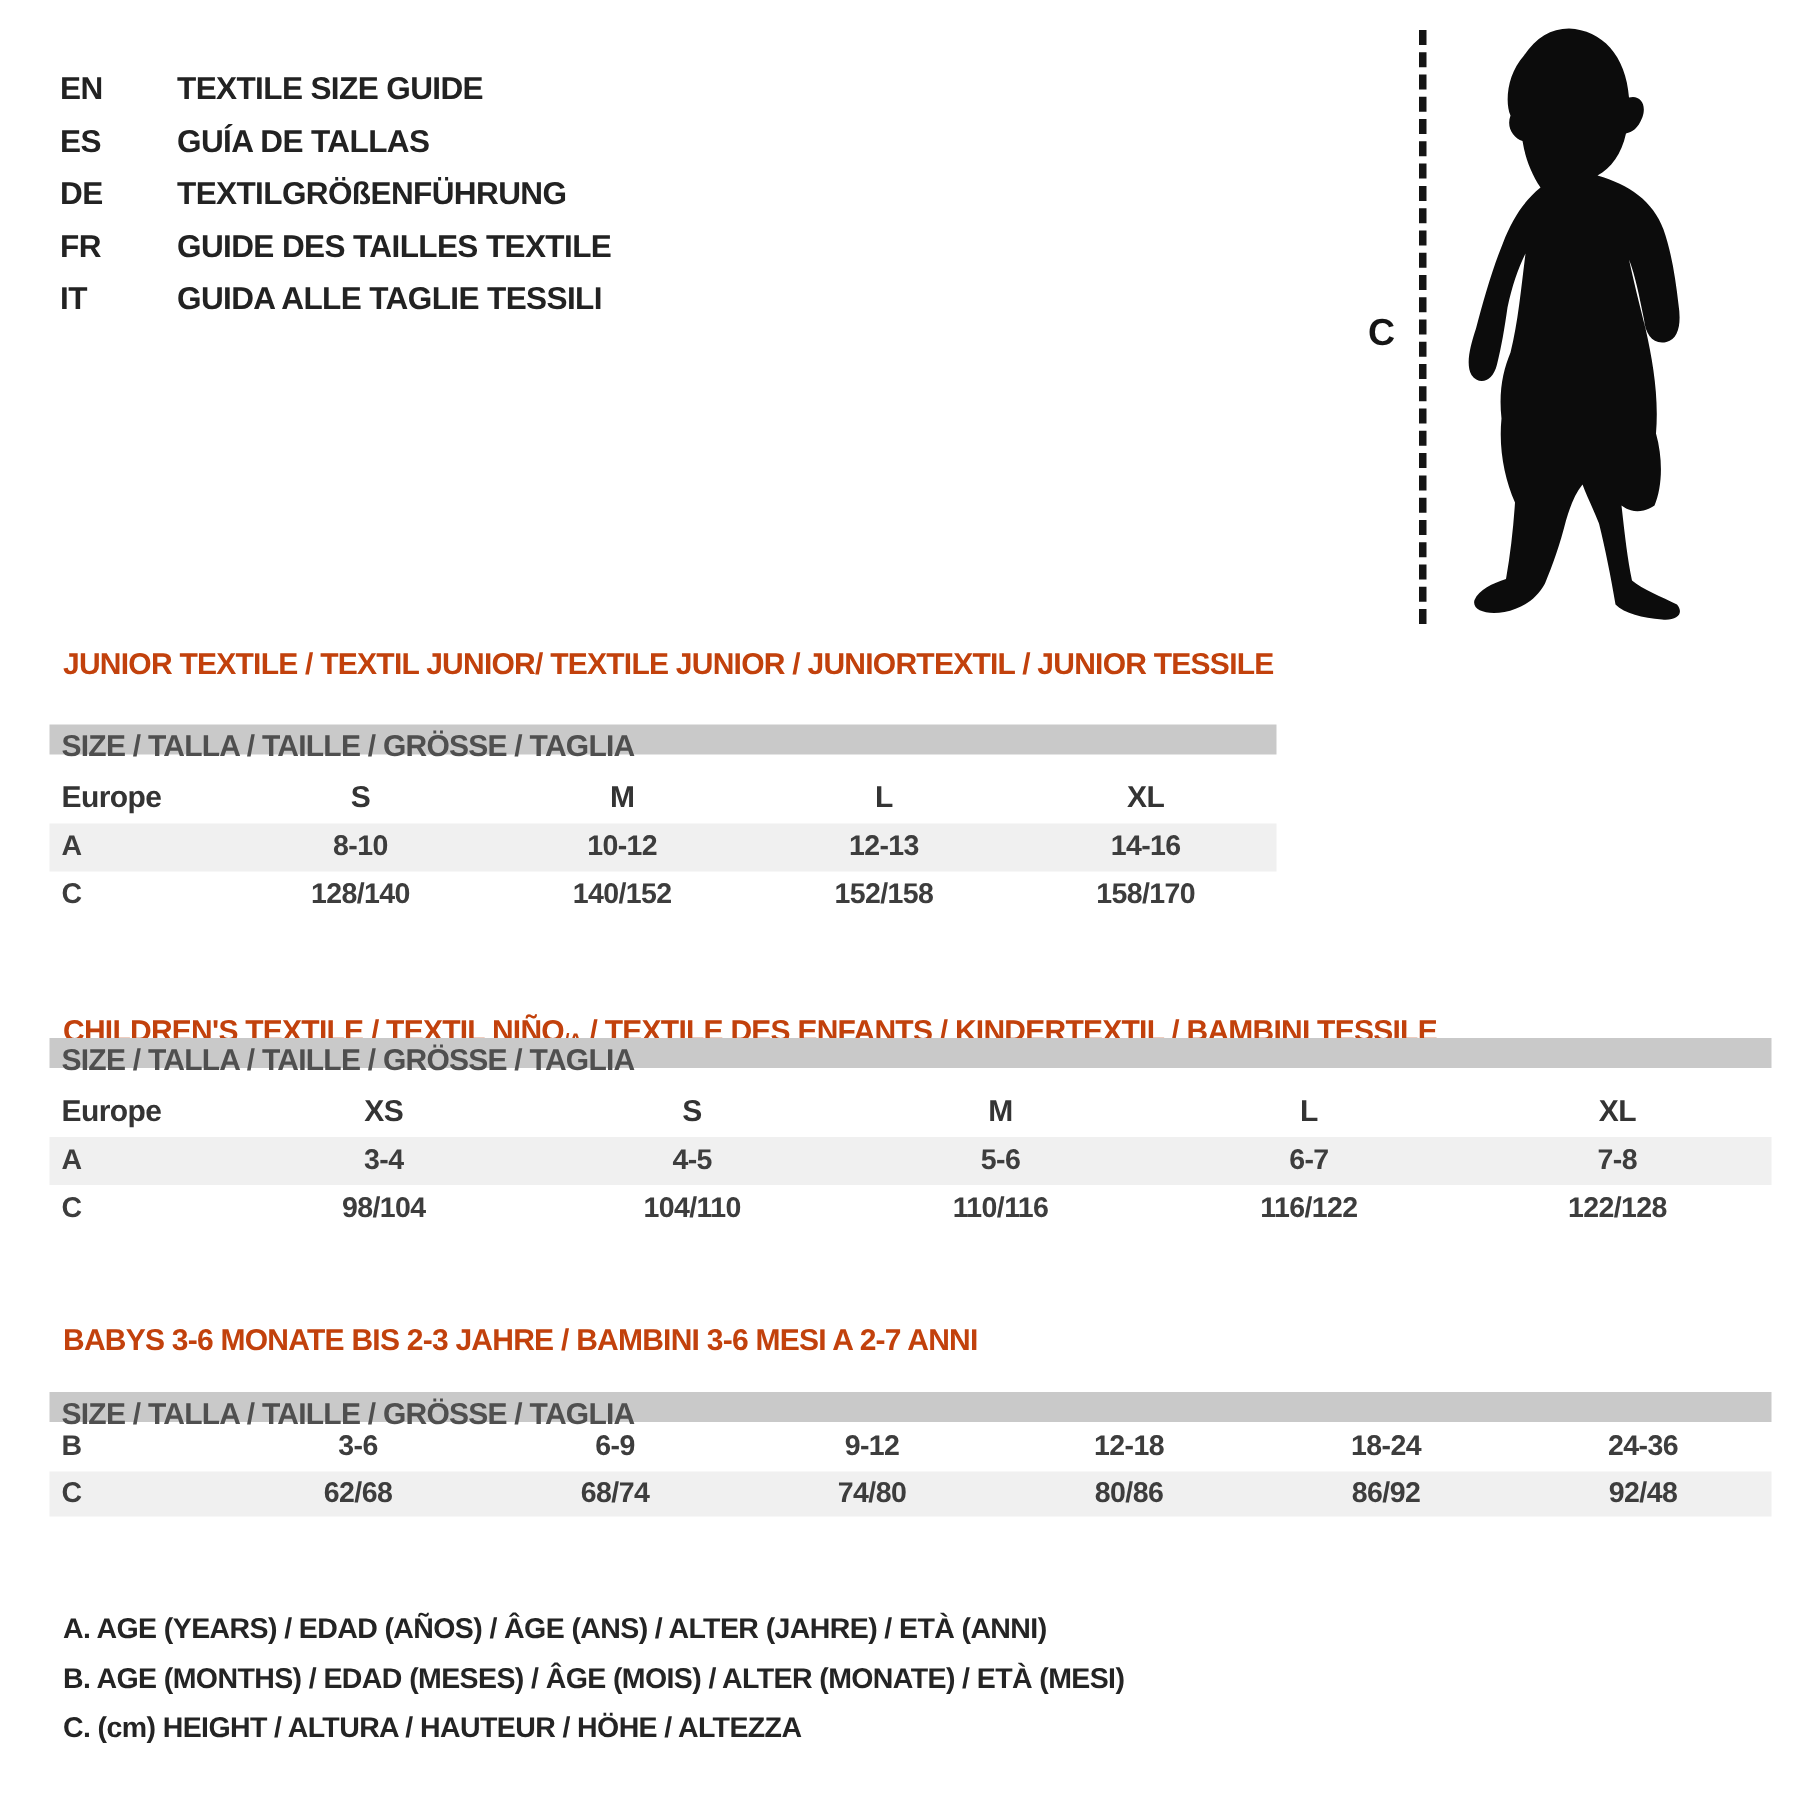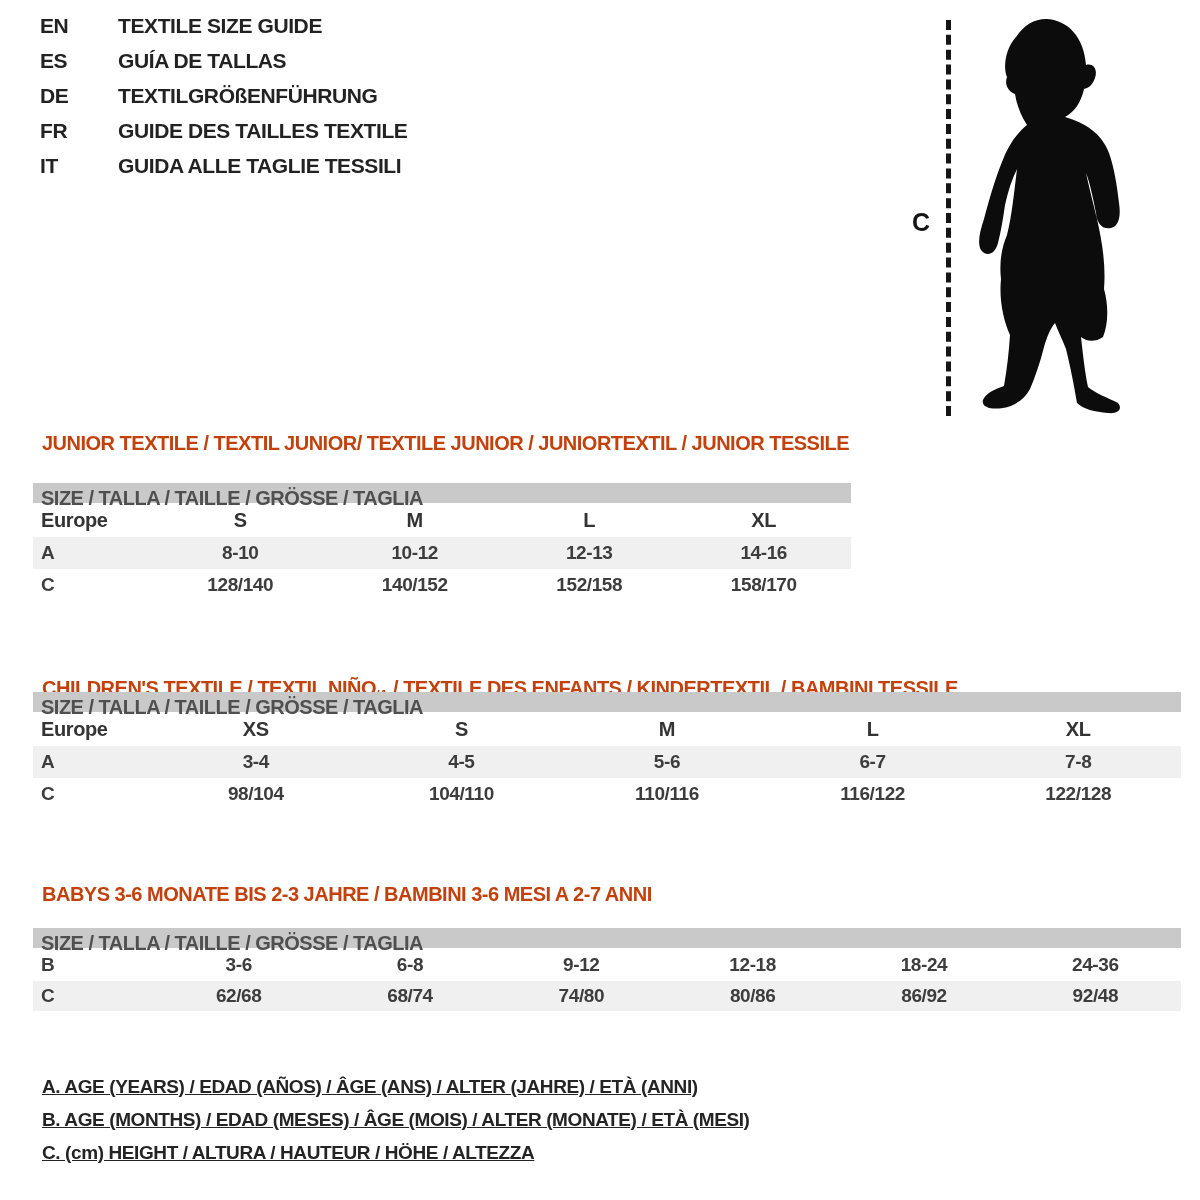--- a/index.html
+++ b/index.html
@@ -1,21 +1,21 @@
 <!DOCTYPE html>
 <html><head>
 <meta charset="utf-8">
 <style>
   html,body{margin:0;padding:0;background:#ffffff;}
   .sheet{
     position:relative;width:1200px;height:1200px;background:#ffffff;overflow:hidden;
     font-family:"Liberation Sans","DejaVu Sans",sans-serif;font-weight:bold;color:#1d1d1b;
   }
   
-  .lang-block{position:absolute;left:40px;top:8px;}
+  .lang-block{position:absolute;left:40px;top:42px;}
   .lang-row{display:flex;height:35px;align-items:center;letter-spacing:-0.4px;font-size:21px;color:#222;}
   .lang-code{width:78px;}
   
   .dash-line{position:absolute;left:946px;top:20px;height:396px;width:0;border-left:5px dashed #151515;}
   .figure-label{position:absolute;left:912px;top:208px;font-size:25px;color:#151515;}
   .baby-svg{position:absolute;left:962px;top:16px;}
   
   .sec-title{position:absolute;left:42px;font-size:20px;letter-spacing:-0.5px;color:#c2410c;white-space:nowrap;}
   .sub-a{font-size:13px;vertical-align:-4px;}
   
@@ -24,24 +24,24 @@
   .tbl.w2{width:1148px;}
   .size-band{height:20px;line-height:31px;background:#c9c9c9;color:#4f4f4f;font-size:20px;
              letter-spacing:-0.5px;padding-left:8px;box-sizing:border-box;}
   .t-row{display:grid;height:32px;align-items:center;font-size:19px;letter-spacing:-0.4px;color:#3d3d3d;}
   .cols5{grid-template-columns:120px repeat(4,1fr);}
   .cols6{grid-template-columns:120px repeat(5,1fr);}
   .cols7{grid-template-columns:120px repeat(6,1fr);}
   .t-row .lbl{padding-left:8px;text-align:left;}
   .t-row .val{text-align:center;}
   .row-shade{background:#f0f0f0;}
-  .hdr{color:#343434;font-size:20px;}
+  .hdr{color:#343434;font-size:20px;margin-top:12px;}
   
   .legend{position:absolute;left:42px;top:1070px;}
-  .legend-line{height:33px;line-height:33px;font-size:19px;letter-spacing:-0.4px;color:#242424;white-space:nowrap;text-decoration:underline;}
+  .legend-line{height:33px;line-height:33px;font-size:19px;letter-spacing:-0.4px;color:#242424;white-space:nowrap;}
 </style>
 </head>
 <body>
 
 <div class="sheet">
 
   <div class="lang-block">
     <div class="lang-row">
       <span class="lang-code">EN</span>
       <span class="lang-title">TEXTILE SIZE GUIDE</span>
@@ -164,21 +164,21 @@
       <span class="val">122/128</span>
     </div>
   </div>
 
   <div class="sec-title" style="top:883px;">BABYS 3-6 MONATE BIS 2-3 JAHRE / BAMBINI 3-6 MESI A 2-7 ANNI</div>
   <div class="tbl w2" style="top:928px;">
     <div class="size-band">SIZE / TALLA / TAILLE / GRÖSSE / TAGLIA</div>
     <div class="t-row cols7" style="height:33px;">
       <span class="lbl">B</span>
       <span class="val">3-6</span>
-      <span class="val">6-8</span>
+      <span class="val">6-9</span>
       <span class="val">9-12</span>
       <span class="val">12-18</span>
       <span class="val">18-24</span>
       <span class="val">24-36</span>
     </div>
     <div class="t-row cols7 row-shade" style="height:30px;">
       <span class="lbl">C</span>
       <span class="val">62/68</span>
       <span class="val">68/74</span>
       <span class="val">74/80</span>

